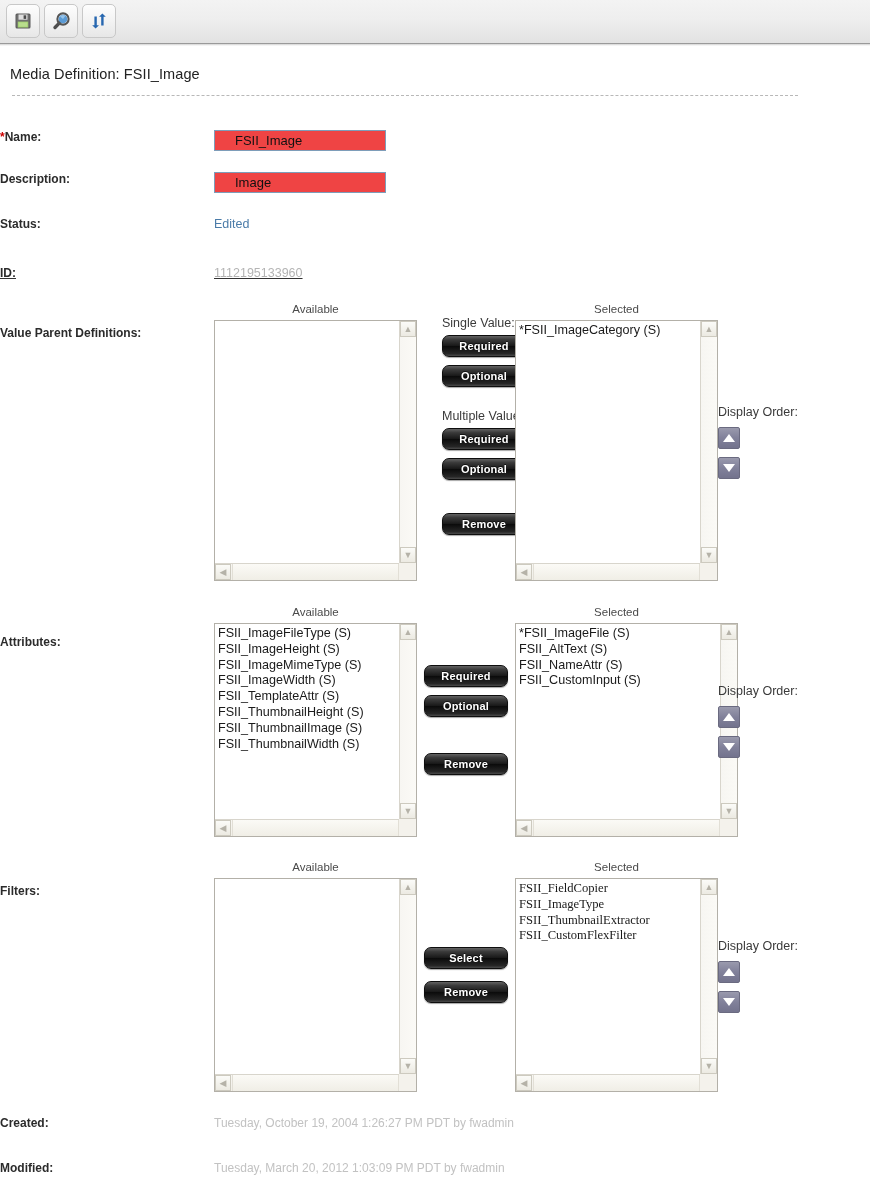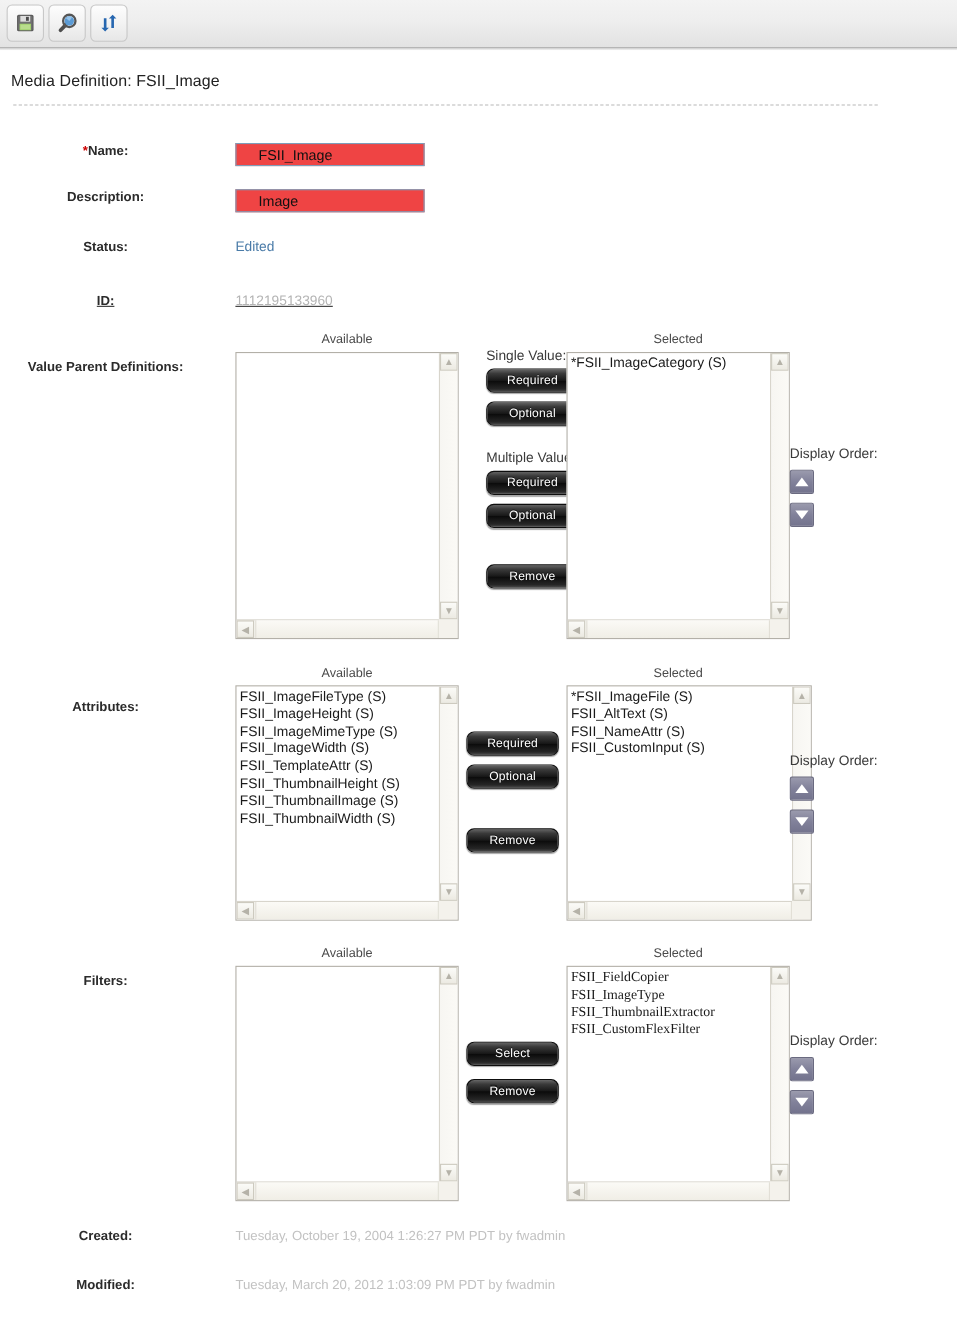--- a/index.html
+++ b/index.html
@@ -71,21 +71,21 @@
   }
 
   
   .frow {
     position: absolute;
     display: flex;
     align-items: flex-start;
   }
   .flabel {
     width: 192px;
-    text-align: center;
+    text-align: left;
     font-weight: bold;
     font-size: 12px;
     color: #2b2b2b;
     padding-right: 0;
     box-sizing: border-box;
     white-space: nowrap;
   }
   .req-star { color: #cc0000; font-weight: bold; }
 
   .ftext {
@@ -208,21 +208,21 @@
     background:
       linear-gradient(to bottom,
         #636363 0%,
         #3a3a3a 18%,
         #171717 50%,
         #0b0b0b 52%,
         #262626 88%,
         #4a4a4a 100%);
     color: #ffffff;
     font-size: 11px;
-    font-weight: normal;
+    font-weight: bold;
     font-family: "Liberation Sans", sans-serif;
     display: flex;
     align-items: center;
     justify-content: center;
     cursor: pointer;
     box-shadow: 0 1px 1px rgba(0,0,0,.35);
     box-sizing: border-box;
     letter-spacing: .2px;
     margin-bottom: 8px;
     text-shadow: 0 -1px 0 rgba(0,0,0,.6);

